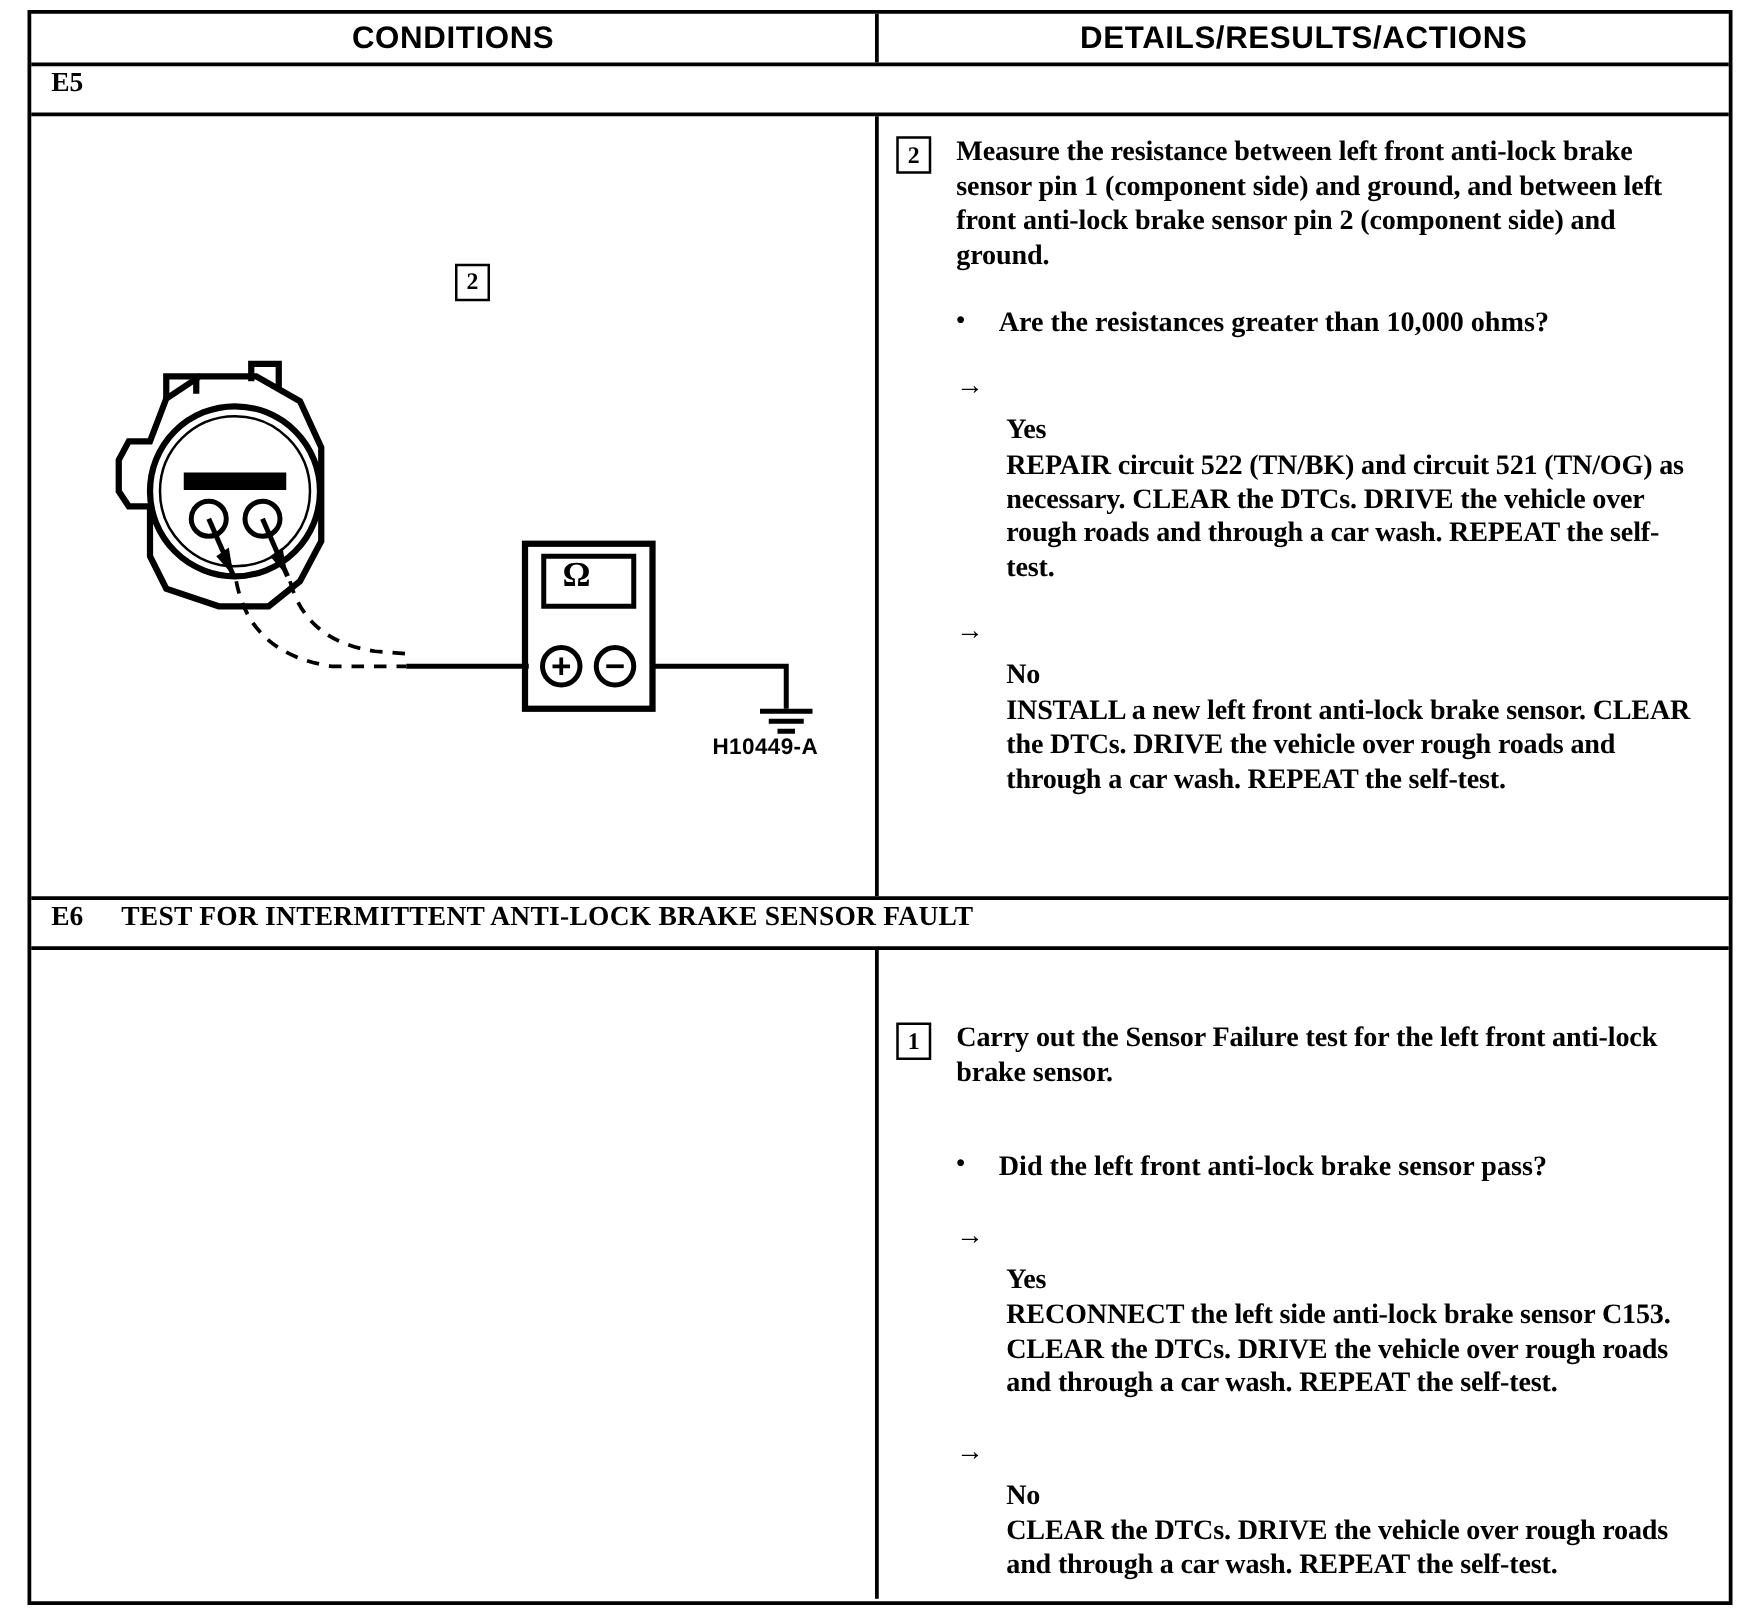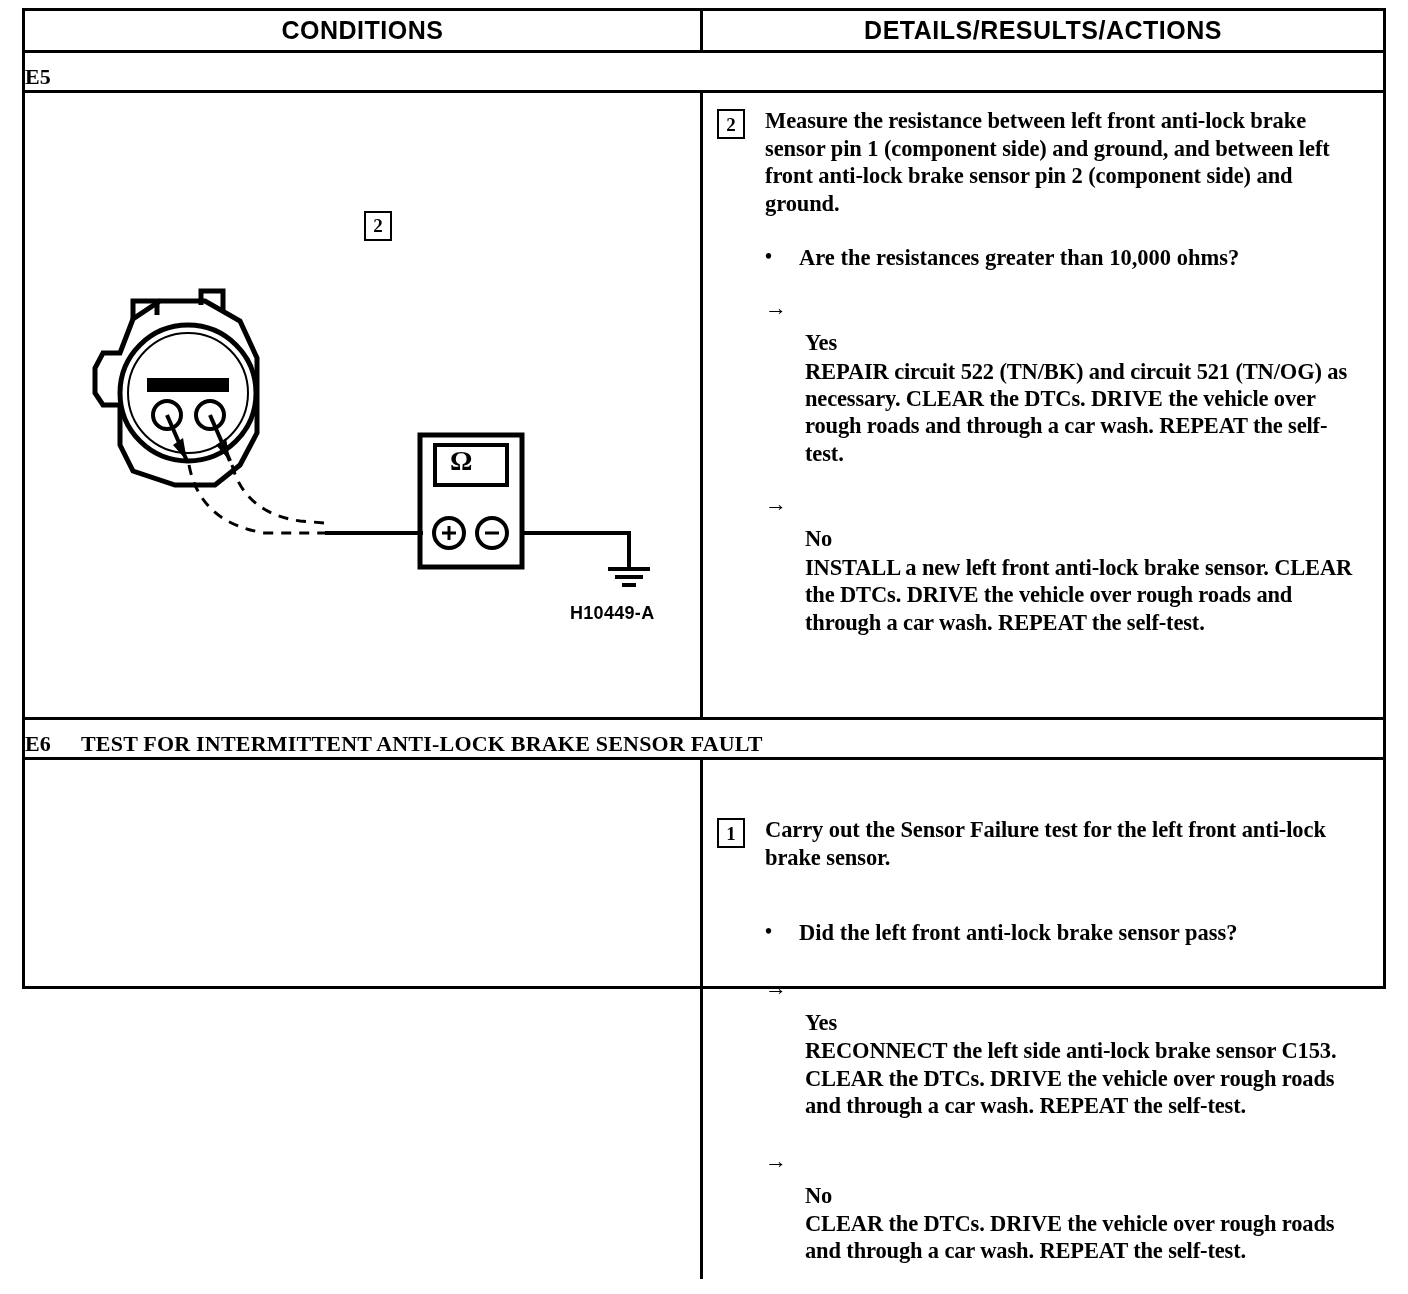--- a/index.html
+++ b/index.html
@@ -16,21 +16,21 @@
     width: 1408px;
     height: 1294px;
     background: #ffffff;
     overflow: hidden;
   }
   .sheet {
     position: absolute;
     left: 22px;
     top: 8px;
     width: 1364px;
-    height: 981px;
+    height: 1276px;
     border: 3px solid #000;
     box-sizing: border-box;
   }
   
   .hdr {
     display: flex;
     height: 42px;
     border-bottom: 3px solid #000;
     box-sizing: border-box;
   }
@@ -47,25 +47,25 @@
   .hdr-left {
     width: 678px;
     border-right: 3px solid #000;
   }
   .hdr-right {
     flex: 1;
   }
   
   .banner {
     display: flex;
-    align-items: flex-end;
+    align-items: flex-start;
     height: 40px;
     border-bottom: 3px solid #000;
     box-sizing: border-box;
-    padding-left: 0;
+    padding-left: 16px;
   }
   .banner .code {
     font-family: "Liberation Serif", serif;
     font-weight: bold;
     font-size: 22px;
     width: 56px;
   }
   .banner .title {
     font-family: "Liberation Serif", serif;
     font-weight: bold;
@@ -170,21 +170,21 @@
     display: flex;
     align-items: center;
     justify-content: center;
     font-family: "Liberation Serif", serif;
     font-weight: bold;
     font-size: 19px;
   }
   .diag-code {
     position: absolute;
     left: 545px;
-    top: 510px;
+    top: 494px;
     font-family: "Liberation Sans", sans-serif;
     font-weight: bold;
     font-size: 18px;
     letter-spacing: 0.3px;
   }
   .ohm {
     position: absolute;
     left: 425px;
     top: 352px;
     font-size: 28px;

